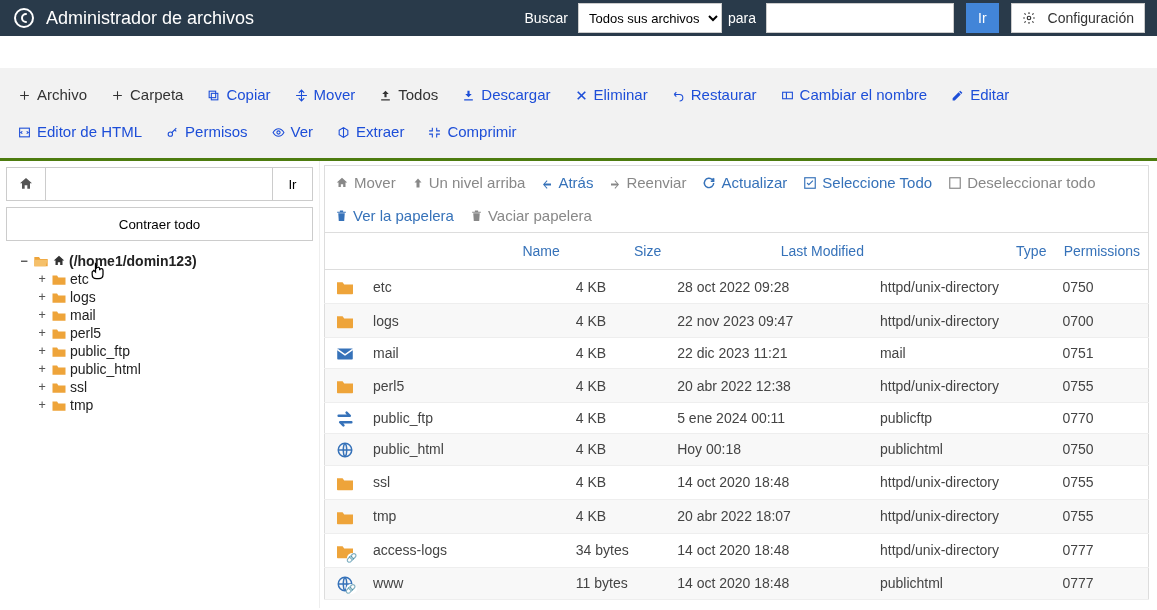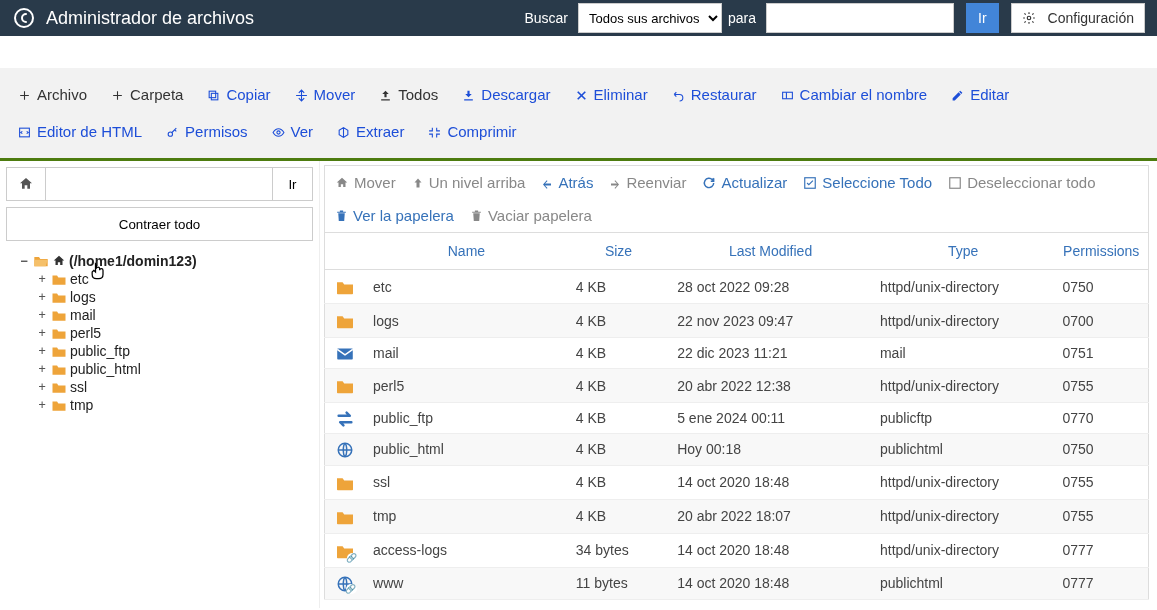--- a/index.html
+++ b/index.html
@@ -42,21 +42,21 @@
 .cursor-pointer { position: absolute; left: 70px; top: 8px; pointer-events: none; }
 
 
 .content { flex: 1; padding: 4px 8px 8px 4px; }
 .nav-row { border: 1px solid #ddd; border-bottom: none; padding: 8px 10px; display: flex; flex-wrap: wrap; gap: 16px; align-items: center; }
 .nav-btn { background: transparent; border: none; font-size: 15px; cursor: pointer; display: flex; align-items: center; gap: 5px; color: #888; }
 .nav-btn.blue { color: #3672b9; }
 .nav-btn .ico { font-size: 13px; }
 
 .file-table { width: 100%; border: 1px solid #ddd; border-collapse: collapse; }
-.file-table th { text-align: center; padding: 10px 8px; font-weight: 400; color: #3672b9; border-bottom: 1px solid #ddd; font-size: 14px; }
+.file-table th { text-align: right; padding: 10px 8px; font-weight: 400; color: #3672b9; border-bottom: 1px solid #ddd; font-size: 14px; }
 .file-table th.icon-col { width: 40px; }
 .file-table td { padding: 6px 8px; border-bottom: 1px solid #eee; font-size: 14px; color: #444; }
 .file-table tbody tr:nth-child(even) { background: #f8f8f8; }
 .file-icon { width: 22px; text-align: center; }
 .folder-cell { color: #eea43a; font-size: 18px; }
 .mail-cell { color: #3672b9; font-size: 16px; }
 .transfer-cell { color: #3672b9; font-size: 16px; }
 .globe-cell { color: #3672b9; font-size: 16px; }
 .link-badge { position: relative; }
 .link-badge::after { content: "🔗"; position: absolute; font-size: 9px; right: -3px; bottom: -3px; background: #fff; border-radius: 50%; }

